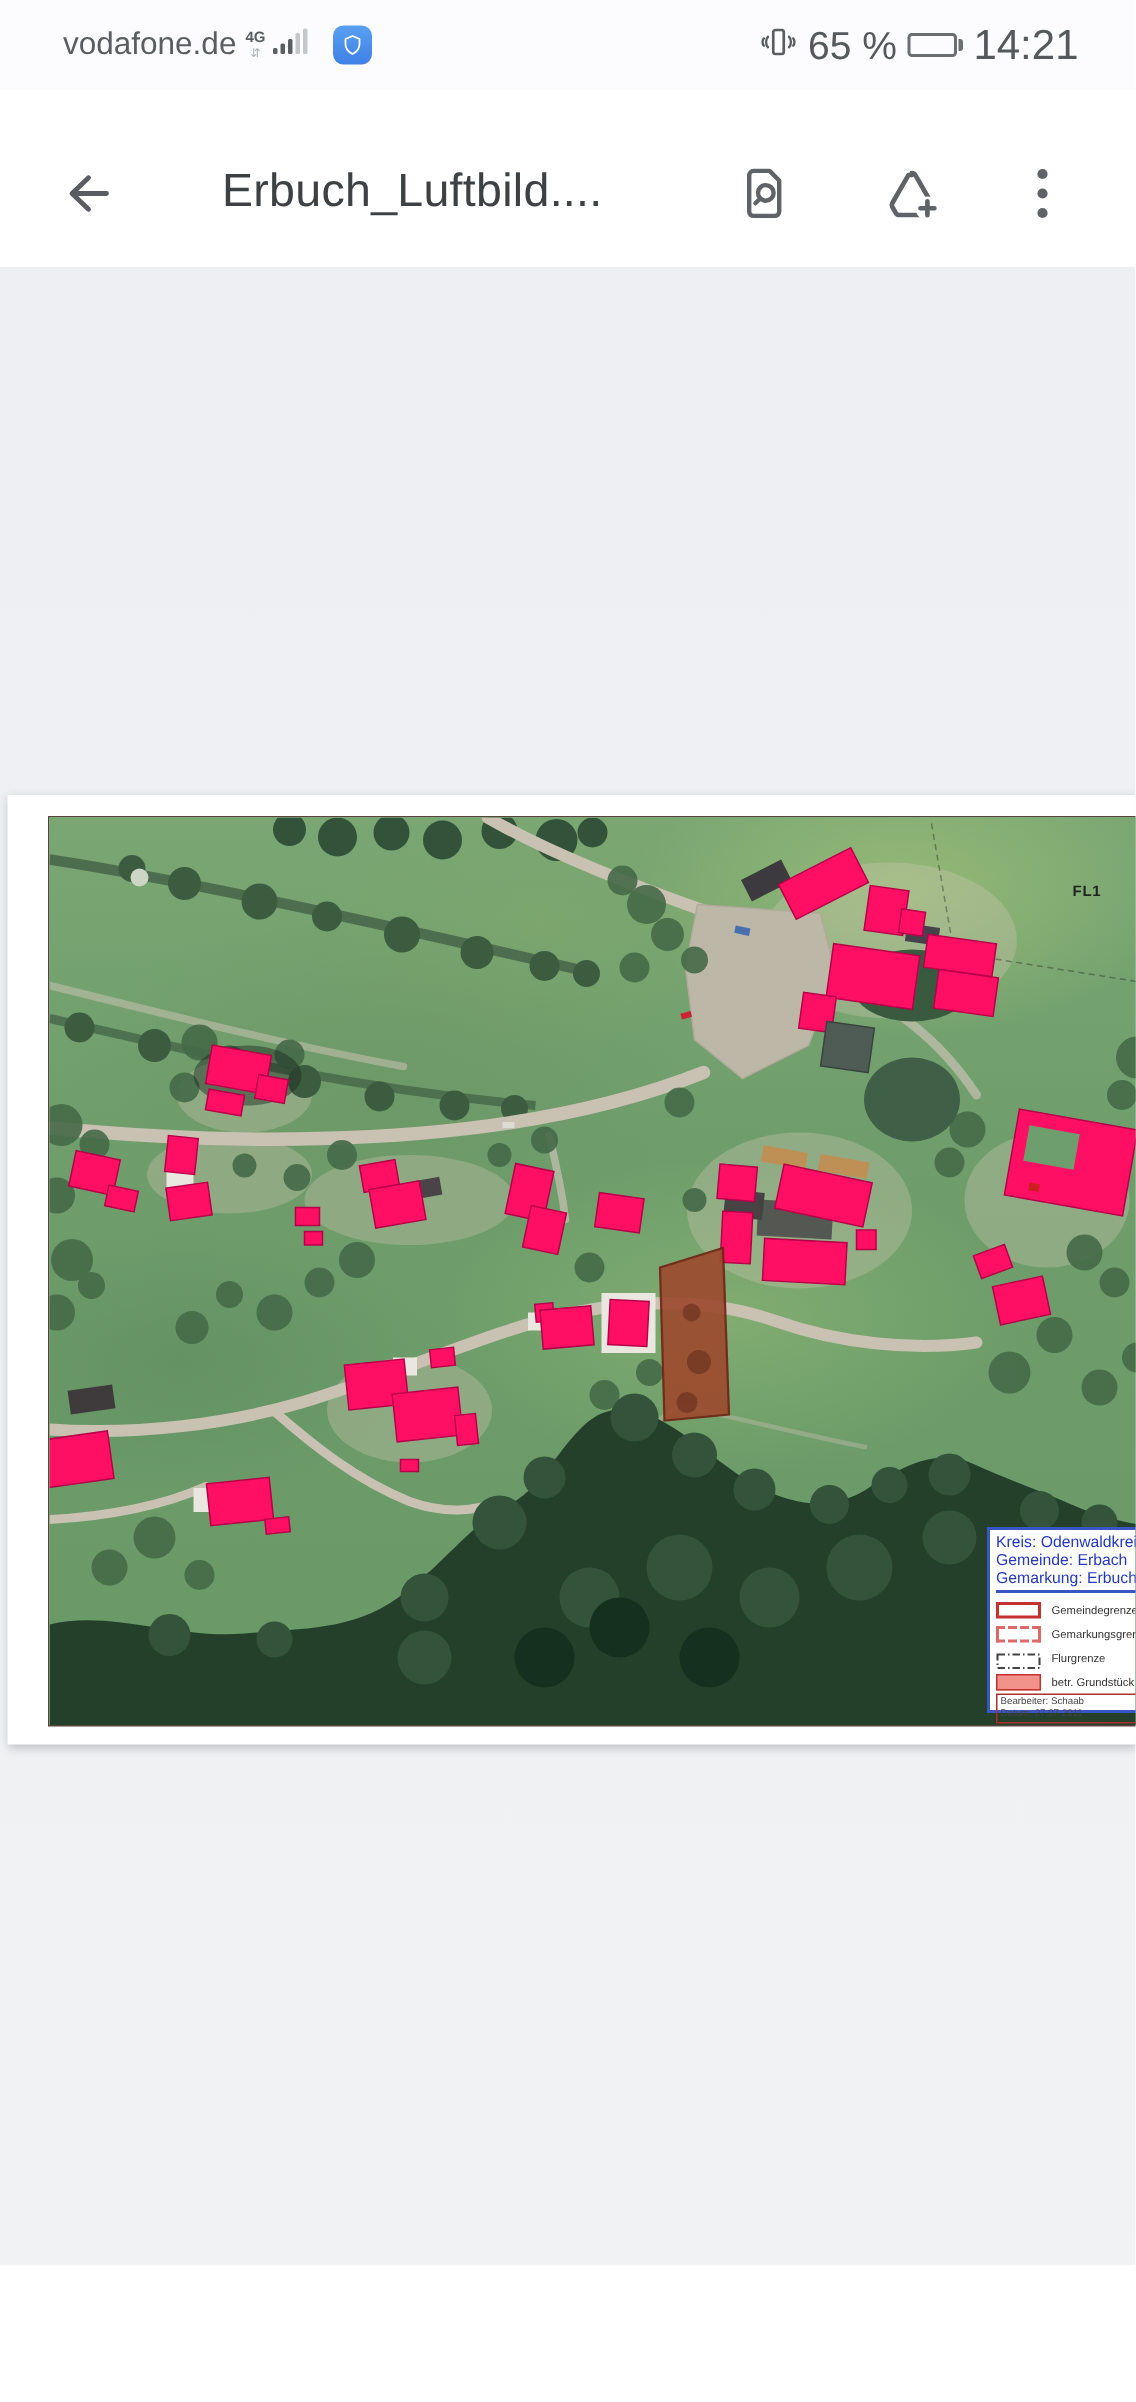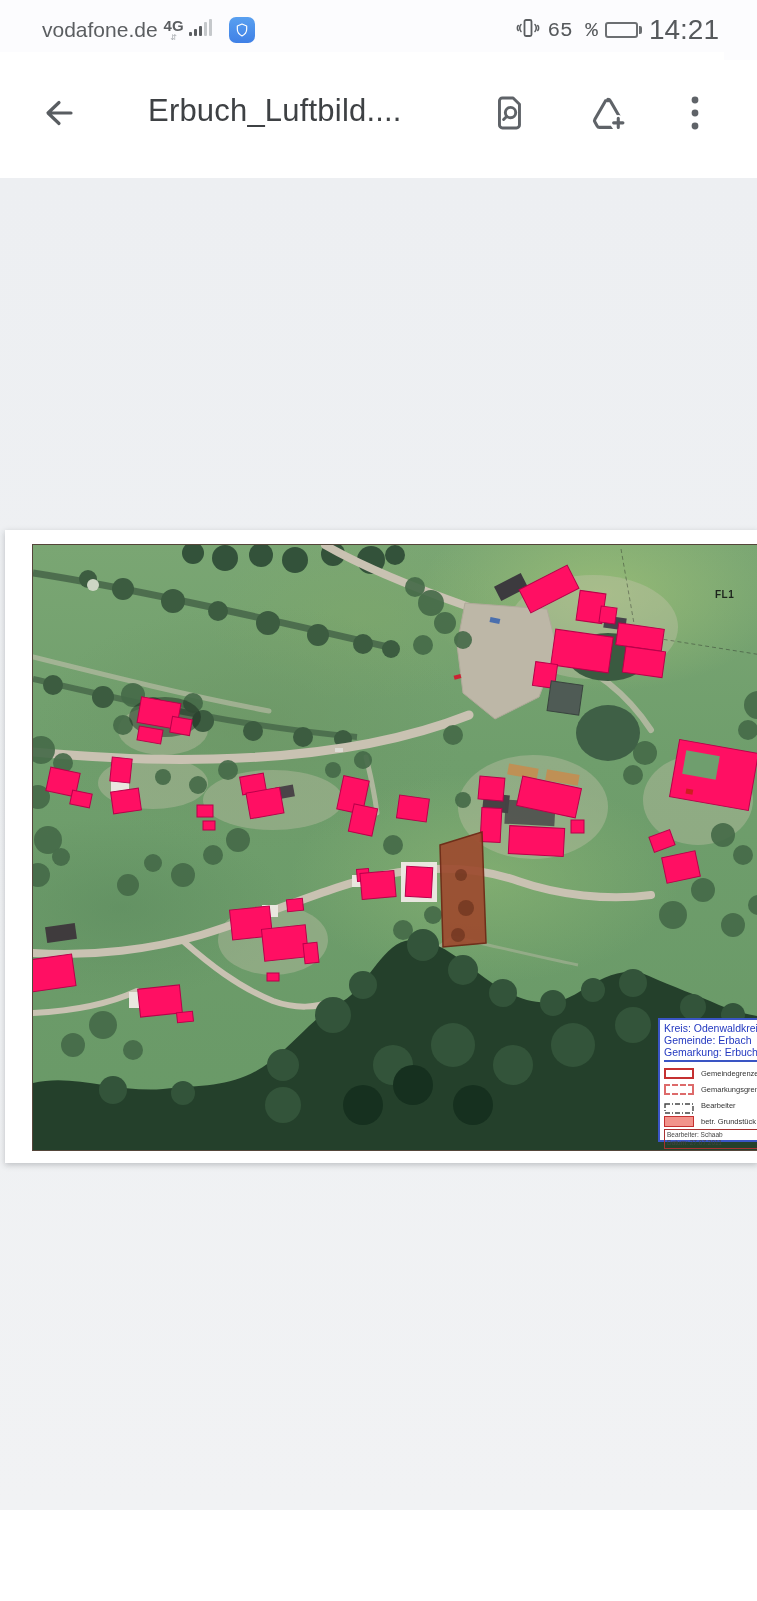--- a/index.html
+++ b/index.html
@@ -7,34 +7,34 @@
     width:757px;height:1601px;position:relative;overflow:hidden;
     background:#fff;font-family:"Liberation Sans",sans-serif;
     -webkit-font-smoothing:antialiased;
   }
   
   .status-bar{position:absolute;left:0;top:0;width:757px;height:60px;background:#fcfcfe;
     display:flex;align-items:center;color:#5b5e61;}
   .sb-left{display:flex;align-items:center;margin-left:42px;gap:4px;}
   .carrier{font-size:21px;color:#5b5e61;text-align:right;}
   .net-badge{display:flex;flex-direction:column;align-items:center;line-height:1;margin-left:2px;}
-  .net-badge .g{font-size:15px;font-weight:bold;color:#5b5e61;}
+  .net-badge .g{font-size:10px;font-weight:bold;color:#5b5e61;}
   .net-badge .ud{font-size:8px;color:#a9adb1;margin-top:1px;}
   .sig{margin-left:1px;}
   .app-badge{width:26px;height:26px;border-radius:7px;margin-left:8px;
     background:linear-gradient(180deg,#59a0f0,#3f80e6);display:flex;align-items:center;justify-content:center;}
   .sb-right{display:flex;align-items:center;margin-left:auto;margin-right:38px;gap:7px;color:#56595c;}
-  .pct{font-size:21px;font-family:Liberation Mono, monospace;}
+  .pct{font-size:26px;}
   .clock{font-size:28px;}
   .battery{display:flex;align-items:center;}
   .bat-body{width:33px;height:16px;border:2px solid #6c6f72;border-radius:3px;padding:1px;box-sizing:border-box;}
   .bat-fill{height:100%;width:60%;background:#6c6f72;border-radius:1px;}
   .bat-cap{width:3px;height:8px;background:#6c6f72;border-radius:0 2px 2px 0;margin-left:1px;}
   
-  .app-header{position:absolute;left:0;top:52px;width:686px;height:118px;background:#ffffff;padding-left:38px;}
+  .app-header{position:absolute;left:0;top:68px;width:686px;height:118px;background:#ffffff;padding-left:38px;}
   .back-btn{position:absolute;left:38px;top:41px;width:40px;height:40px;}
   .doc-title{position:absolute;left:148px;top:0;height:118px;display:flex;align-items:center;
     font-size:31px;color:#3e4144;letter-spacing:.2px;white-space:nowrap;}
   .hbtn{position:absolute;top:39px;width:44px;height:44px;display:flex;align-items:center;justify-content:center;}
   .hbtn.find{left:488px;} .hbtn.adddrive{left:586px;} .hbtn.menu{left:673px;}
   
   .content-bg{position:absolute;left:0;top:178px;width:757px;height:1332px;
     background:linear-gradient(180deg,#edeff2 0%,#eff1f3 60%,#f1f2f4 100%);}
   
   .page{position:absolute;left:5px;top:530px;width:753px;height:633px;background:#fff;
@@ -401,21 +401,21 @@
         <span class="lg-label">Gemeindegrenze</span>
       </div>
       <div class="legend-row">
         <span class="sw sw2"></span>
         <span class="lg-label">Gemarkungsgrenze</span>
       </div>
       <div class="legend-row">
         <span class="sw"><svg width="30" height="11" viewBox="0 0 30 11">
               <rect x="1" y="1" width="28" height="9" fill="#fff" stroke="#444" stroke-width="1.4" stroke-dasharray="5 2 1 2"></rect>
             </svg></span>
-        <span class="lg-label">Bearbeiter</span>
+        <span class="lg-label">Flurgrenze</span>
       </div>
       <div class="legend-row">
         <span class="sw sw4"></span>
         <span class="lg-label">betr. Grundstück</span>
       </div>
     </div>
     <div class="legend-meta">
       <div>Bearbeiter: Schaab</div>
       <div>Datum: 27.07.2011</div>
     </div>

